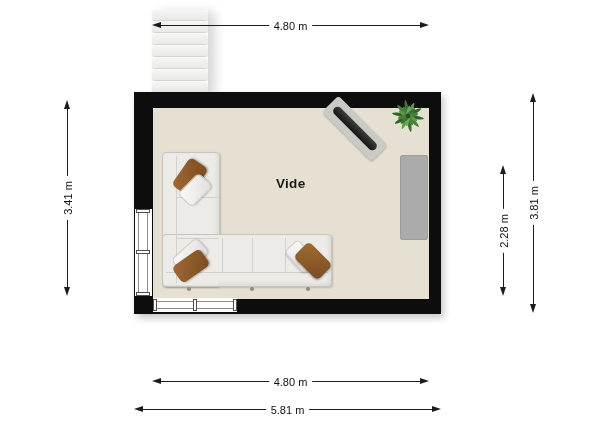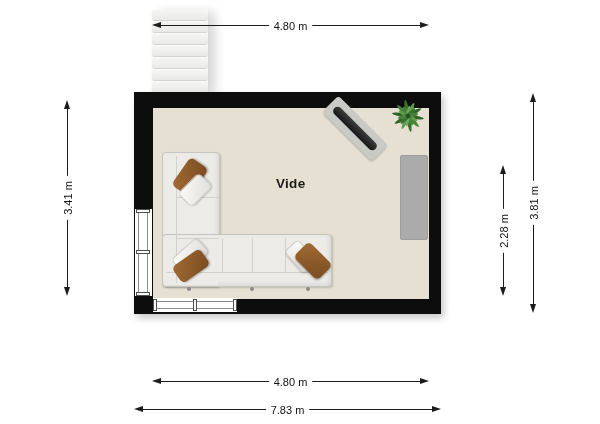--- a/index.html
+++ b/index.html
@@ -219,21 +219,21 @@
   <div class="dim dimh dim-bottom-inner">
     <span class="line"></span>
     <span class="arr a1"></span>
     <span class="arr a2"></span>
     <span class="dlabel">4.80 m</span>
   </div>
   <div class="dim dimh dim-bottom-outer">
     <span class="line"></span>
     <span class="arr a1"></span>
     <span class="arr a2"></span>
-    <span class="dlabel">7.83 m</span>
+    <span class="dlabel">5.81 m</span>
   </div>
   <div class="dim dimv dim-left">
     <span class="line"></span>
     <span class="arr a1"></span>
     <span class="arr a2"></span>
     <span class="dlabel">3.41 m</span>
   </div>
   <div class="dim dimv dim-right-inner">
     <span class="line"></span>
     <span class="arr a1"></span>

